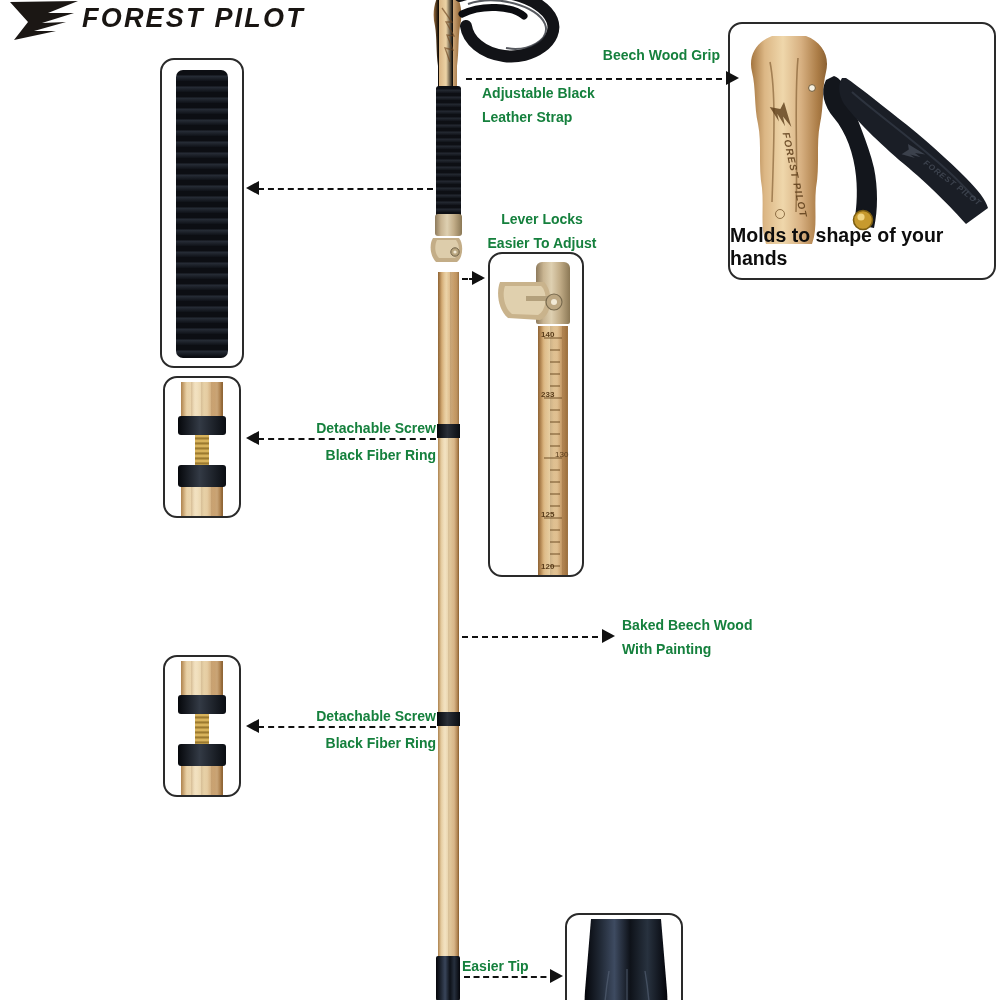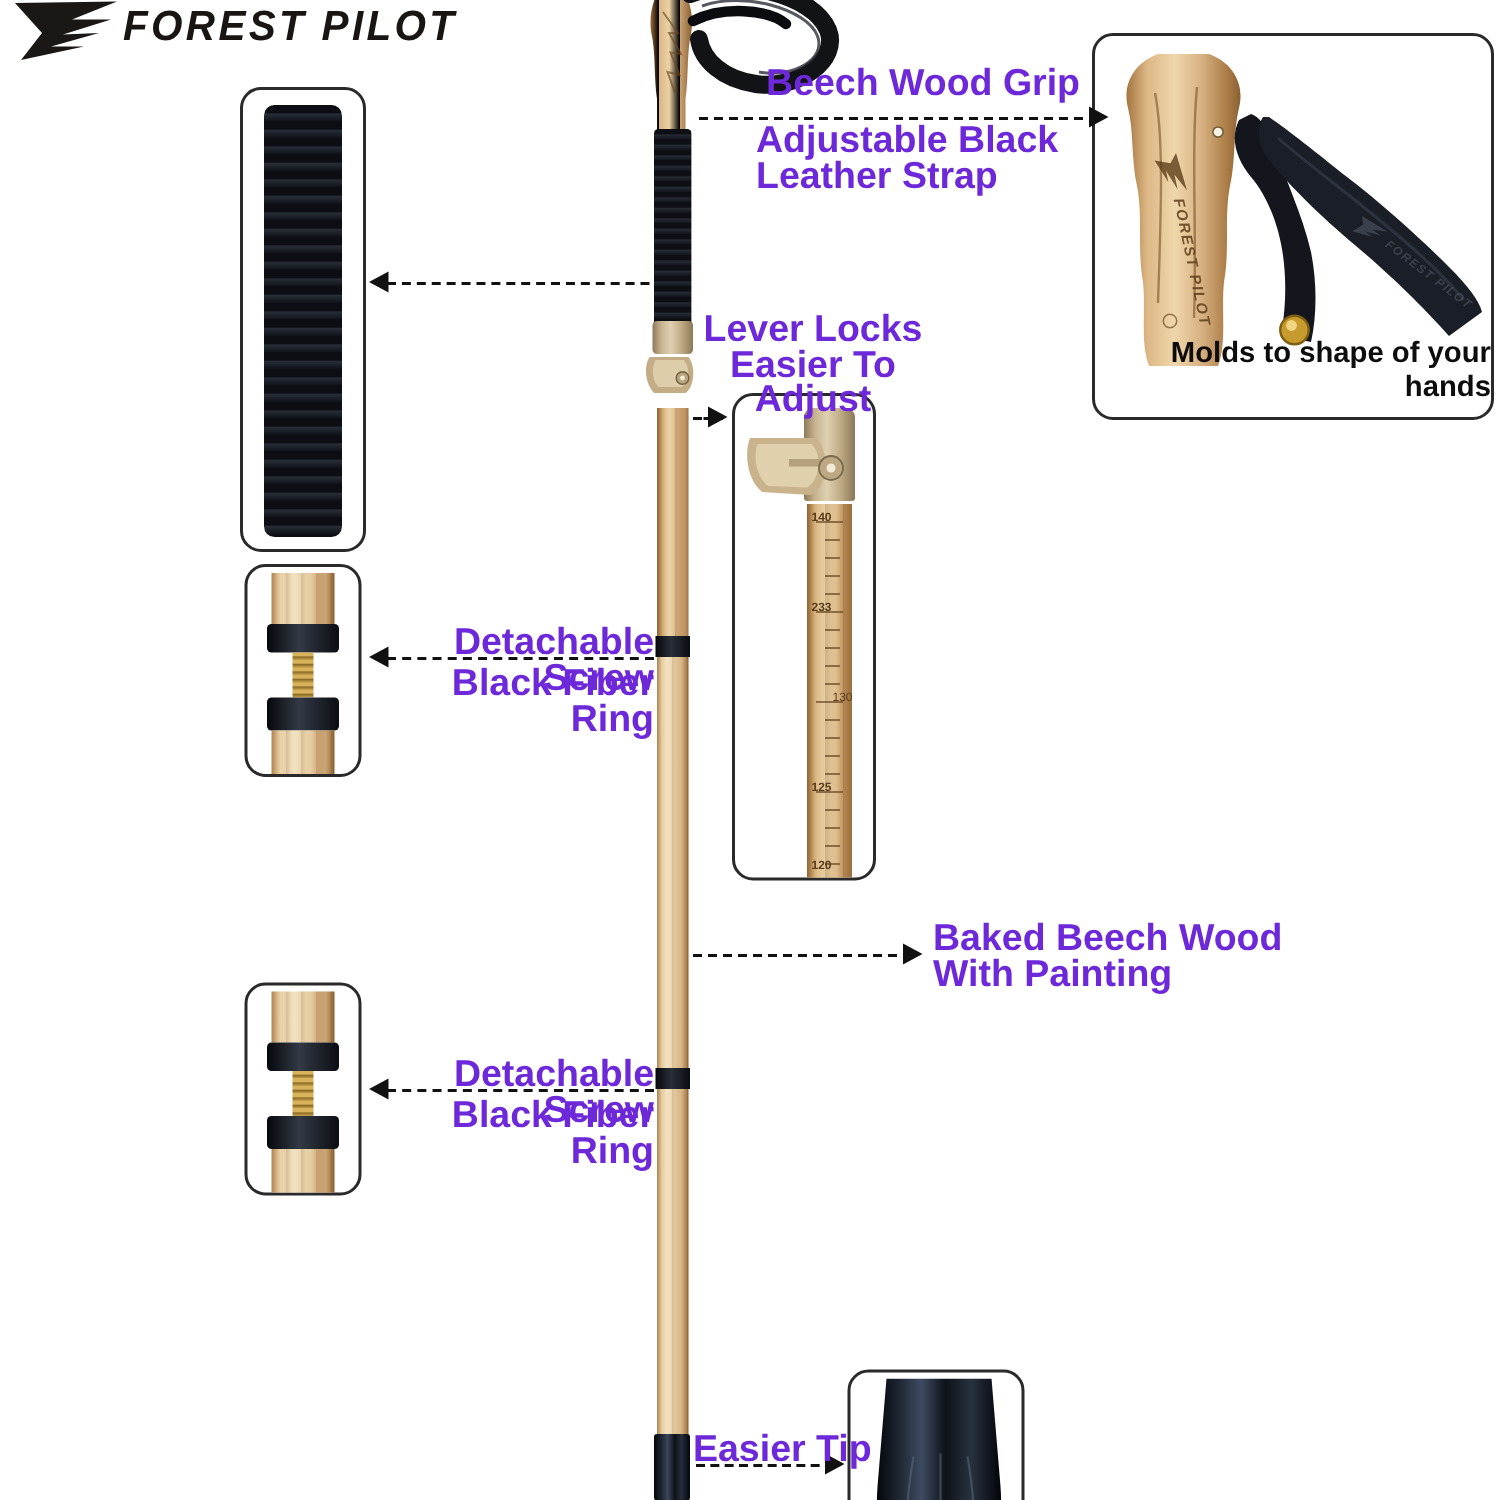--- a/index.html
+++ b/index.html
@@ -16,36 +16,36 @@
   #logo .mark{position:absolute;left:0;top:0;width:86px;height:42px;}
   #logo .word{
     position:absolute;left:74px;top:2px;
     font-size:27px;font-weight:bold;font-style:italic;
     letter-spacing:2.2px;color:#191512;white-space:nowrap;
     transform:scaleY(1.04);transform-origin:left top;
   }
 
   
   .label{
-    position:absolute;color:#6d28d9;font-weight:bold;
-    font-size:25px;line-height:23.5px;white-space:pre-line;
+    position:absolute;color:#15803d;font-weight:bold;
+    font-size:14px;line-height:23.5px;white-space:pre-line;
   }
   .label.r{text-align:right;}
   .label.c{text-align:center;}
 
   
   .lead{position:absolute;height:0;border-top:2px dashed #111;}
   .arrow{position:absolute;width:0;height:0;}
   .arrow.left{border-top:7px solid transparent;border-bottom:7px solid transparent;border-right:13px solid #111;}
   .arrow.right{border-top:7px solid transparent;border-bottom:7px solid transparent;border-left:13px solid #111;}
 
   
   .box{position:absolute;border:2px solid #2a2a2a;border-radius:14px;background:#fff;box-sizing:border-box;overflow:hidden;}
   .boxcap{
-    position:absolute;left:0;right:0;text-align:right;
+    position:absolute;left:0;right:0;text-align:left;
     font-size:19.5px;font-weight:bold;color:#0d0d0d;
   }
 
   
   .wood{
     background:
       repeating-linear-gradient(to right,
         rgba(120,78,36,.17) 0px, rgba(120,78,36,0) 3px,
         rgba(255,240,210,.22) 6px, rgba(120,78,36,0) 10px),
       linear-gradient(to right,
@@ -161,21 +161,21 @@
     <div class="wood" style="position:absolute;left:50%;top:4px;transform:translateX(-50%);width:42px;height:34px;"></div>
     <div style="position:absolute;left:50%;top:38px;transform:translateX(-50%);width:48px;height:19px;border-radius:3px;
       background:linear-gradient(to right,#05070b,#333a45 45%,#0a0d12);"></div>
     <div style="position:absolute;left:50%;top:57px;transform:translateX(-50%);width:14px;height:30px;
       background:repeating-linear-gradient(to bottom,#d8b35c 0px,#d8b35c 2px,#8d6c25 3px,#c9a44f 5px);"></div>
     <div style="position:absolute;left:50%;top:87px;transform:translateX(-50%);width:48px;height:22px;border-radius:3px;
       background:linear-gradient(to right,#05070b,#333a45 45%,#0a0d12);"></div>
     <div class="wood" style="position:absolute;left:50%;top:109px;transform:translateX(-50%);width:42px;height:31px;"></div>
   </div>
 
-  <div class="box" style="left:488px;top:252px;width:96px;height:325px;margin-top:10px;">
+  <div class="box" style="left:488px;top:252px;width:96px;height:325px;">
 
     <div class="khaki" style="position:absolute;left:46px;top:8px;width:34px;height:62px;border-radius:6px 6px 2px 2px;"></div>
 
     <svg style="position:absolute;left:6px;top:22px;width:82px;height:58px;" viewBox="0 0 82 58">
       <path d="M4 6 C0 16 2 34 12 42 L44 44 C56 40 58 16 48 6 Z" fill="#c9b38c"></path>
       <path d="M9 10 C6 18 8 32 16 38 L42 39 C51 34 52 16 45 10 Z" fill="#e0d0ae"></path>
       <rect x="30" y="20" width="22" height="5" fill="#b3a07c"></rect>
       <circle cx="58" cy="26" r="8" fill="#bda883" stroke="#786a4e" stroke-width="1.2"></circle>
       <circle cx="58" cy="26" r="3" fill="#f2ead6"></circle>
     </svg>
@@ -285,21 +285,21 @@
         <path d="M52 50 C52 76 52 98 52 114"></path>
         <path d="M70 52 C74 76 76 98 74 114"></path>
       </g>
     </svg>
   </div>
 
   <div class="lead" style="left:466px;top:78px;width:266px;"></div>
   <div class="arrow right" style="left:726px;top:71px;"></div>
   <div class="label r" style="left:470px;top:44px;width:250px;">Beech Wood Grip</div>
 
-  <div class="label" style="left:482px;top:82px;width:250px;margin-left:22px;">Adjustable Black
+  <div class="label" style="left:482px;top:82px;width:250px;">Adjustable Black
 Leather Strap</div>
 
   <div class="lead" style="left:258px;top:188px;width:175px;"></div>
   <div class="arrow left" style="left:246px;top:181px;"></div>
 
   <div class="label c" style="left:467px;top:208px;width:150px;">Lever Locks
 Easier To Adjust</div>
   <div class="lead" style="left:462px;top:278px;width:20px;"></div>
   <div class="arrow right" style="left:472px;top:271px;"></div>
 

